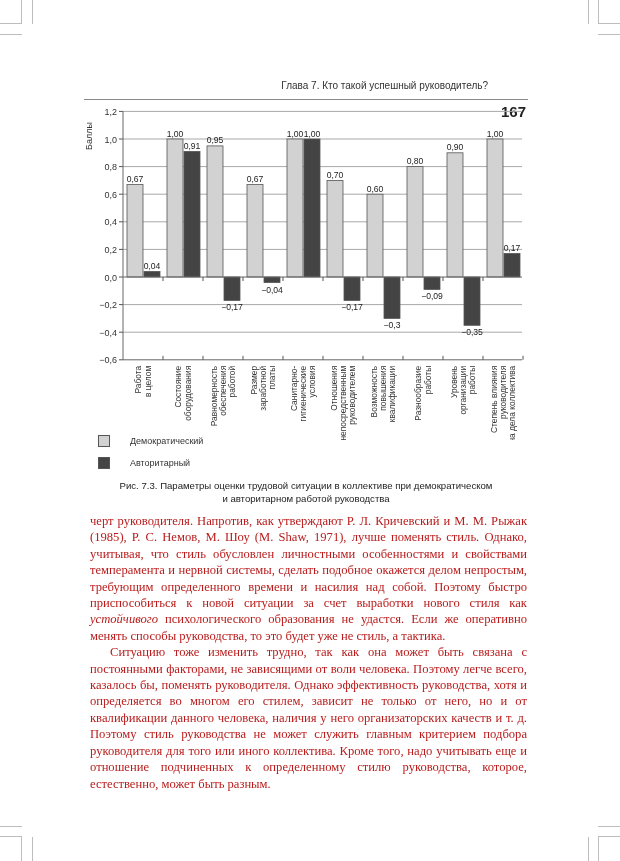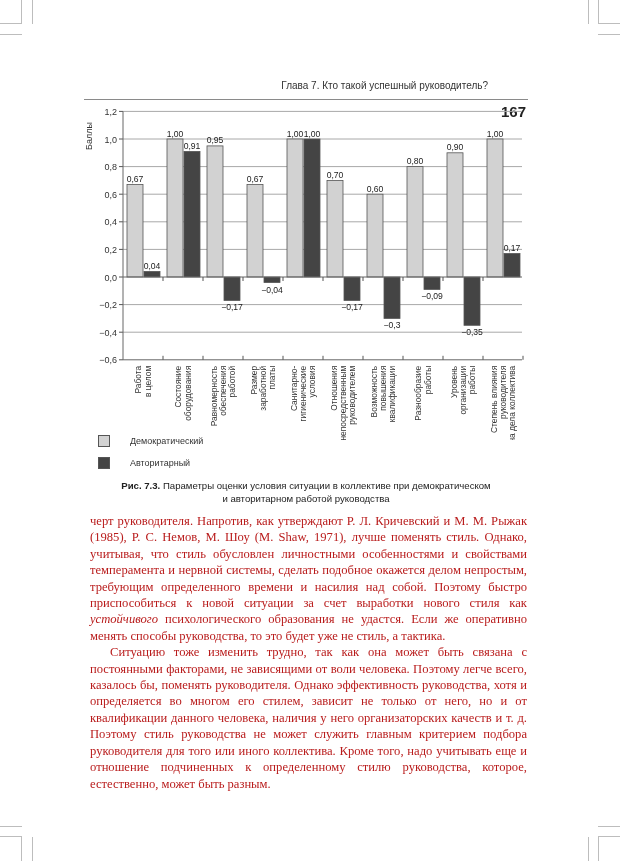--- a/index.html
+++ b/index.html
@@ -7,21 +7,21 @@
   .crop { position:absolute; background:#bdbdbd; }
   .running-head { position:absolute; left:84px; top:77px; width:444px; height:22px; border-bottom:1px solid #8a8a8a; }
   .running-head .title { position:absolute; right:40px; top:3px; font-family:"Liberation Sans", sans-serif; font-size:10px; color:#333; }
   .running-head .page-num { position:absolute; right:2px; top:0px; font-family:"Liberation Sans", sans-serif; font-size:15px; font-weight:bold; color:#222;margin-top:26px; }
   svg#chart { position:absolute; left:0; top:100px; }
   svg text { font-family:"Liberation Sans", sans-serif; }
   .legend { position:absolute; left:98px; font-family:"Liberation Sans", sans-serif; font-size:9px; color:#333; }
   .legend .swatch { position:absolute; left:0; top:0; width:12px; height:12px; border:1px solid #555; box-sizing:border-box; }
   .legend .lbl { position:absolute; left:32px; top:1px; white-space:nowrap; }
   .caption { position:absolute; left:84px; top:479px; width:444px; text-align:center; font-family:"Liberation Sans", sans-serif; font-size:9.6px; line-height:13px; color:#222; }
-  .caption b { font-weight:bold;margin-top:40px; }
+  .caption b { font-weight:normal;margin-top:40px; }
   .body-text { position:absolute; left:90px; top:513px; width:437px; font-size:12.6px; line-height:16.4px; text-align:justify; color:#b91c1c; }
   .body-text p { margin:0; }
   .body-text p.indent { text-indent:20px; }
   .body-text i { font-style:italic; }
 </style>
 </head>
 <body>
 
 <div class="crop" style="left:21px;top:0;width:1px;height:24px;"></div>
 <div class="crop" style="left:32px;top:0;width:1px;height:24px;"></div>
@@ -197,20 +197,20 @@
 <div class="legend" style="top:435px;">
   <span class="swatch" style="background:#d2d2d2;"></span>
   <span class="lbl">Демократический</span>
 </div>
 <div class="legend" style="top:457px;">
   <span class="swatch" style="background:#444444;"></span>
   <span class="lbl">Авторитарный</span>
 </div>
 
 <div class="caption">
-  <div><b>Рис. 7.3.</b> <span>Параметры оценки условия ситуации в коллективе при демократическом</span></div>
+  <div><b>Рис. 7.3.</b> <span>Параметры оценки трудовой ситуации в коллективе при демократическом</span></div>
   <div>и авторитарном работой руководства</div>
 </div>
 
 <div class="body-text">
   <p><span>черт руководителя. Напротив, как утверждают Р. Л. Кричевский и М. М. Рыжак (1985), Р. С. Немов, М. Шоу (M. Shaw, 1971), лучше поменять стиль. Однако, учитывая, что стиль обусловлен личностными особенностями и свойствами темперамента и нервной системы, сделать подобное окажется делом непростым, требующим определенного времени и насилия над собой. Поэтому быстро приспособиться к новой ситуации за счет выработки нового стиля как </span><i>устойчивого</i><span> психологического образования не удастся. Если же оперативно менять способы руководства, то это будет уже не стиль, а тактика.</span></p>
   <p class="indent">Ситуацию тоже изменить трудно, так как она может быть связана с постоянными факторами, не зависящими от воли человека. Поэтому легче всего, казалось бы, поменять руководителя. Однако эффективность руководства, хотя и определяется во многом его стилем, зависит не только от него, но и от квалификации данного человека, наличия у него организаторских качеств и т. д. Поэтому стиль руководства не может служить главным критерием подбора руководителя для того или иного коллектива. Кроме того, надо учитывать еще и отношение подчиненных к определенному стилю руководства, которое, естественно, может быть разным.</p>
 </div>
 
 </body></html>

